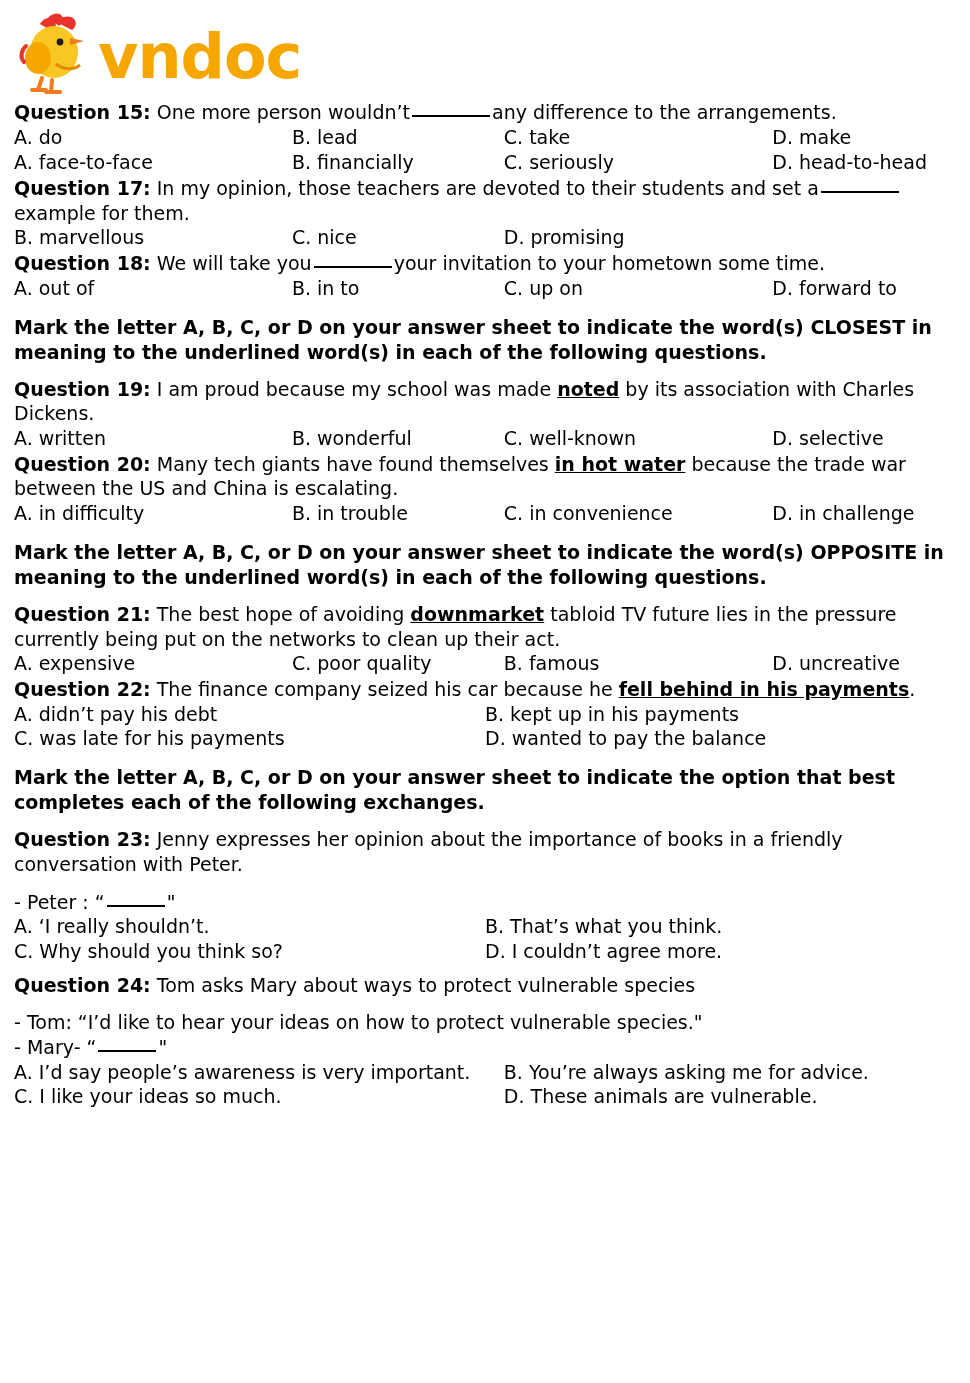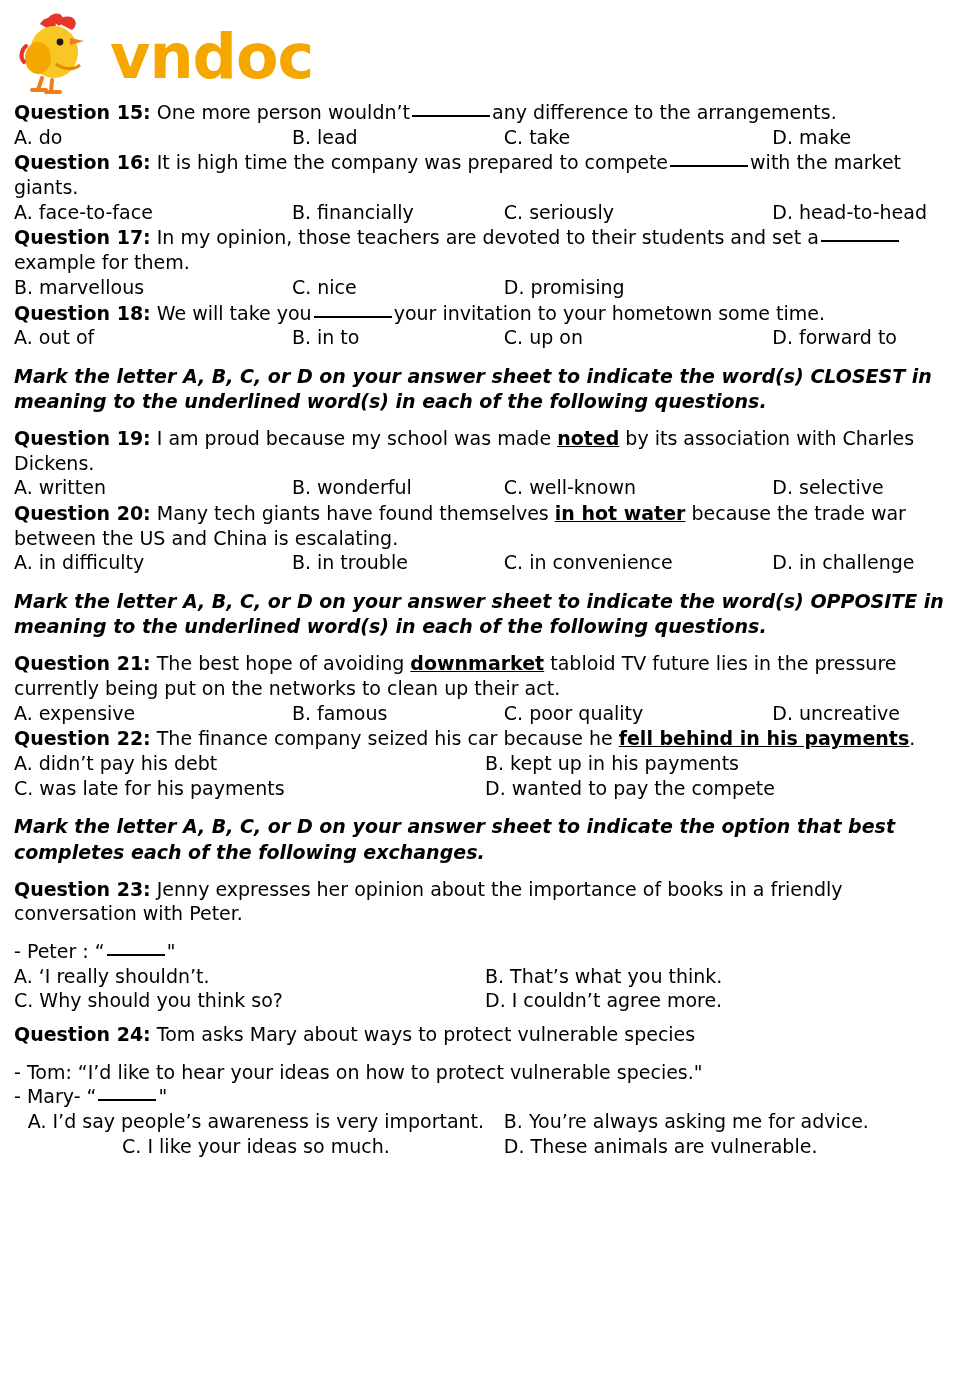--- a/index.html
+++ b/index.html
@@ -35,21 +35,21 @@
     position: relative;
     flex: 0 0 auto;
   }
   .logo-text {
     font-family: "DejaVu Sans", "Liberation Sans", sans-serif;
     font-size: 62px;
     font-weight: bold;
     color: #f5a700;
     letter-spacing: -1px;
     line-height: 1;
-    margin-left: 14px;
+    margin-left: 2px;
     margin-top: 6px;
   }
 
   
   .content {
     font-size: 19px;
     line-height: 1.30;
   }
   .q-block {
     margin: 0 0 1px 0;
@@ -69,21 +69,20 @@
   }
   .blank.short {
     width: 58px;
   }
   .underlined {
     font-weight: bold;
     text-decoration: underline;
   }
   .instruction {
     font-weight: bold;
-    font-style: italic;
     margin: 14px 0 12px 0;
     line-height: 1.32;
   }
   .spacer-sm { height: 8px; }
 
   
   .options-4 {
     display: flex;
     width: 100%;
     margin: 0;
@@ -102,21 +101,20 @@
     flex-wrap: wrap;
     width: 100%;
   }
   .options-2x2 .opt {
     box-sizing: border-box;
     width: 44%;
     padding-right: 6px;
   }
   .options-2x2 .opt.wide {
     width: 52%;
-    text-align: center;
   }
   .options-2x2.halves .opt { width: 50%; }
 
   .dialog-line {
     margin: 0;
   }
   .dialog-gap { height: 13px; }
 </style>
 </head>
 <body>
@@ -151,24 +149,20 @@
       </p>
       <div class="options-4">
         <div class="opt">A. do</div>
         <div class="opt">B. lead</div>
         <div class="opt">C. take</div>
         <div class="opt">D. make</div>
       </div>
     </div>
 
     <div class="q-block">
-      <p class="q-text">
-        <span class="q-label">Question 16:</span>
-        <span>It is high time the company was prepared to compete</span><span class="blank"></span><span>with the market giants.</span>
-      </p>
       <div class="options-4">
         <div class="opt">A. face-to-face</div>
         <div class="opt">B. financially</div>
         <div class="opt">C. seriously</div>
         <div class="opt">D. head-to-head</div>
       </div>
     </div>
 
     <div class="q-block">
       <p class="q-text">
@@ -225,36 +219,36 @@
 
     <p class="instruction">Mark the letter A, B, C, or D on your answer sheet to indicate the word(s) OPPOSITE in meaning to the underlined word(s) in each of the following questions.</p>
 
     <div class="q-block">
       <p class="q-text">
         <span class="q-label">Question 21:</span>
         <span>The best hope of avoiding </span><span class="underlined">downmarket</span><span> tabloid TV future lies in the pressure currently being put on the networks to clean up their act.</span>
       </p>
       <div class="options-4">
         <div class="opt">A. expensive</div>
+        <div class="opt">C. poor quality</div>
         <div class="opt">B. famous</div>
-        <div class="opt">C. poor quality</div>
         <div class="opt">D. uncreative</div>
       </div>
     </div>
 
     <div class="q-block">
       <p class="q-text">
         <span class="q-label">Question 22:</span>
         <span>The finance company seized his car because he </span><span class="underlined">fell behind in his payments</span><span>.</span>
       </p>
       <div class="options-2x2 halves">
         <div class="opt">A. didn’t pay his debt</div>
         <div class="opt">B. kept up in his payments</div>
         <div class="opt">C. was late for his payments</div>
-        <div class="opt">D. wanted to pay the compete</div>
+        <div class="opt">D. wanted to pay the balance</div>
       </div>
     </div>
 
     <p class="instruction">Mark the letter A, B, C, or D on your answer sheet to indicate the option that best completes each of the following exchanges.</p>
 
     <div class="q-block">
       <p class="q-text">
         <span class="q-label">Question 23:</span>
         <span>Jenny expresses her opinion about the importance of books in a friendly conversation with Peter.</span>
       </p>

